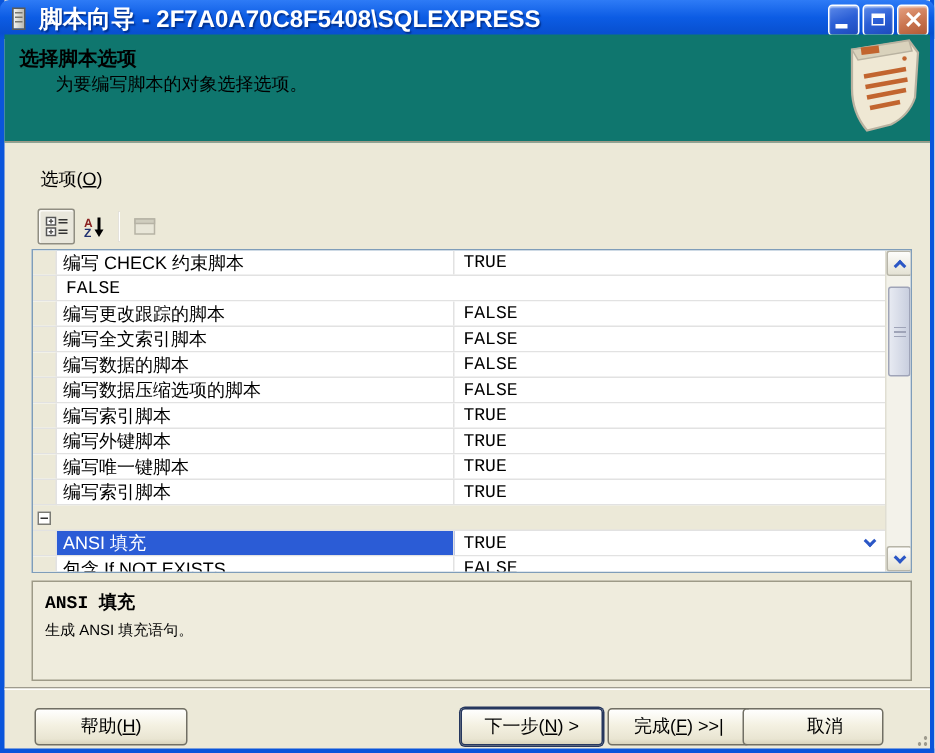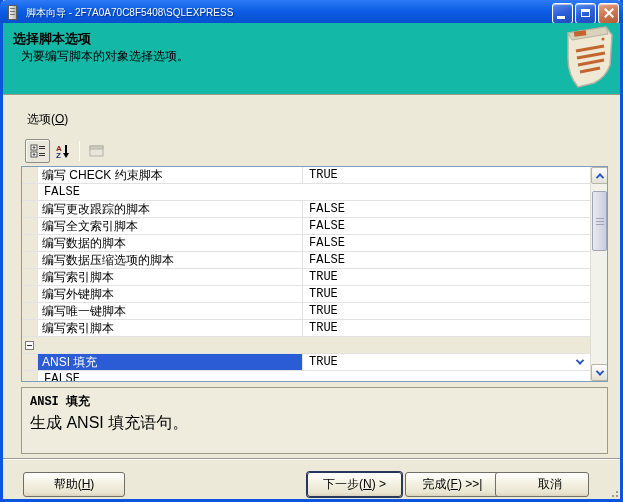--- a/index.html
+++ b/index.html
@@ -13,45 +13,45 @@
     border-left:3px solid #0A55DB; border-right:3px solid #0A55DB; border-bottom:3px solid #0A55DB;
     background:#ECE9D8;
   }
   
   .titlebar {
     position:absolute; left:-3px; top:0; width:623px; height:26px;
     background:linear-gradient(180deg,#2E7BF6 0%,#0C5CE4 45%,#0850D0 85%,#0A55DB 100%);
     border-radius:6px 6px 0 0;
     display:flex; align-items:center; padding:0 4px; color:#fff;
   }
-  .titlebar .apptitle { font-weight:normal; font-size:10px; text-shadow:1px 1px 1px #00318F; white-space:nowrap; flex:1; }
+  .titlebar .apptitle { font-weight:bold; font-size:16px; text-shadow:1px 1px 1px #00318F; white-space:nowrap; flex:1; }
   .app-icon { width:16px; height:16px; margin:0 4px 0 2px; position:relative; }
   .app-icon .tower { position:absolute; left:2px; top:0; width:9px; height:15px; background:linear-gradient(90deg,#F4F4F0,#B9B9B2); border:1px solid #5C5C58; }
   .app-icon .tower i { display:block; height:1px; background:#77776F; margin:2px 1px 0 1px; }
   .caption-btn {
     width:21px; height:21px; margin-left:2px; border-radius:3px; border:1px solid #FFFFFF;
     display:flex; align-items:center; justify-content:center; position:relative;
     background:linear-gradient(160deg,#5E8BEA 0%,#2B5FD6 50%,#1E4BBC 100%);
     box-shadow:inset 0 1px 1px rgba(255,255,255,.6);
   }
   .caption-btn.close { background:linear-gradient(160deg,#E6A283 0%,#C9744F 55%,#B05A36 100%); }
   .glyph-min { position:absolute; left:4px; bottom:4px; width:8px; height:3px; background:#fff; }
   .glyph-max { width:9px; height:8px; border:1px solid #fff; border-top:3px solid #fff; }
   .glyph-close { position:relative; width:12px; height:12px; }
   .glyph-close:before,.glyph-close:after {
     content:""; position:absolute; left:5px; top:0; width:2px; height:12px; background:#fff;
   }
   .glyph-close:before{ transform:rotate(45deg);} .glyph-close:after{ transform:rotate(-45deg);}
   
   .header {
-    position:absolute; left:0; top:23px; width:617px; height:72px; background:#14b8a6;
+    position:absolute; left:0; top:23px; width:617px; height:72px; background:#0f766e;
     border-bottom:1px solid #9D9A87;
   }
   .header .h-title { position:absolute; left:10px; top:7px; font-size:13px; font-weight:bold; }
-  .header .h-sub   { position:absolute; left:18px; top:25px; font-size:12px;font-family:Liberation Serif, serif; }
+  .header .h-sub   { position:absolute; left:34px; top:25px; font-size:12px;font-family:Liberation Serif, serif; }
   .header .h-art { position:absolute; right:2px; top:2px; }
   
   .options-label { position:absolute; left:24px; top:111px; }
   .toolbar { position:absolute; left:22px; top:138px; height:26px; display:flex; align-items:center; }
   .tbtn {
     width:25px; height:24px; display:flex; align-items:center; justify-content:center;
     border:1px solid transparent; border-radius:2px;
   }
   .tbtn.active { border:1px solid #908E82; background:#E9E7DC; box-shadow:inset 1px 1px 0 #FBFAF6; }
   .tbtn.disabled { opacity:.55; }
@@ -88,21 +88,21 @@
   .sb-thumb { position:absolute; left:1px; top:24px; width:15px; height:60px; border:1px solid #9FA4B8; border-radius:2px;
               background:linear-gradient(90deg,#E7EAF2,#C9CFDF); }
   .sb-thumb:after { content:""; position:absolute; left:3px; top:26px; width:8px; height:7px;
               background:repeating-linear-gradient(180deg,#9FA4B8 0 1px,transparent 1px 3px); }
   
   .desc {
     position:absolute; left:18px; top:387px; width:587px; height:67px;
     background:#EFECDD; border:1px solid #9D9A87; padding:5px 8px;
   }
   .desc .d-title { font-weight:bold; margin-bottom:3px; font-family:"Liberation Mono","DejaVu Sans Mono",monospace; font-size:12px; }
-  .desc .d-text { font-size:16px; }
+  .desc .d-text { font-size:10px; }
   
   .groove { position:absolute; left:0; top:458px; width:617px; height:2px;
             border-top:1px solid #9E9B8E; border-bottom:1px solid #FFFFFF; }
   .btn {
     position:absolute; top:472px; height:25px; border:1px solid #716F64; border-radius:3px;
     background:linear-gradient(180deg,#FFFFFF 0%,#F4F1E2 45%,#E9E5D2 85%,#D9D4BE 100%);
     display:flex; align-items:center; justify-content:center; font-size:12px; color:#000;
   }
   .btn.default { border-color:#26375E; box-shadow:0 0 0 1px #26375E; }
   .btn u { text-decoration:underline; }
@@ -247,20 +247,21 @@
         </div>
         <div class="pg-row sel">
           <div class="pg-margin"></div>
           <div class="pg-name">ANSI 填充</div>
           <div class="pg-value">TRUE<span class="drop-btn">
               <span class="chev down"></span>
             </span></div>
         </div>
         <div class="pg-row">
           <div class="pg-margin"></div>
+          <div class="pg-name">包含 If NOT EXISTS</div>
           <div class="pg-value">FALSE</div>
         </div>
       </div>
     <div class="sb">
       <span class="sb-btn up">
           <span class="chev up"></span>
         </span>
       <span class="sb-thumb"></span>
       <span class="sb-btn down">
           <span class="chev down"></span>

